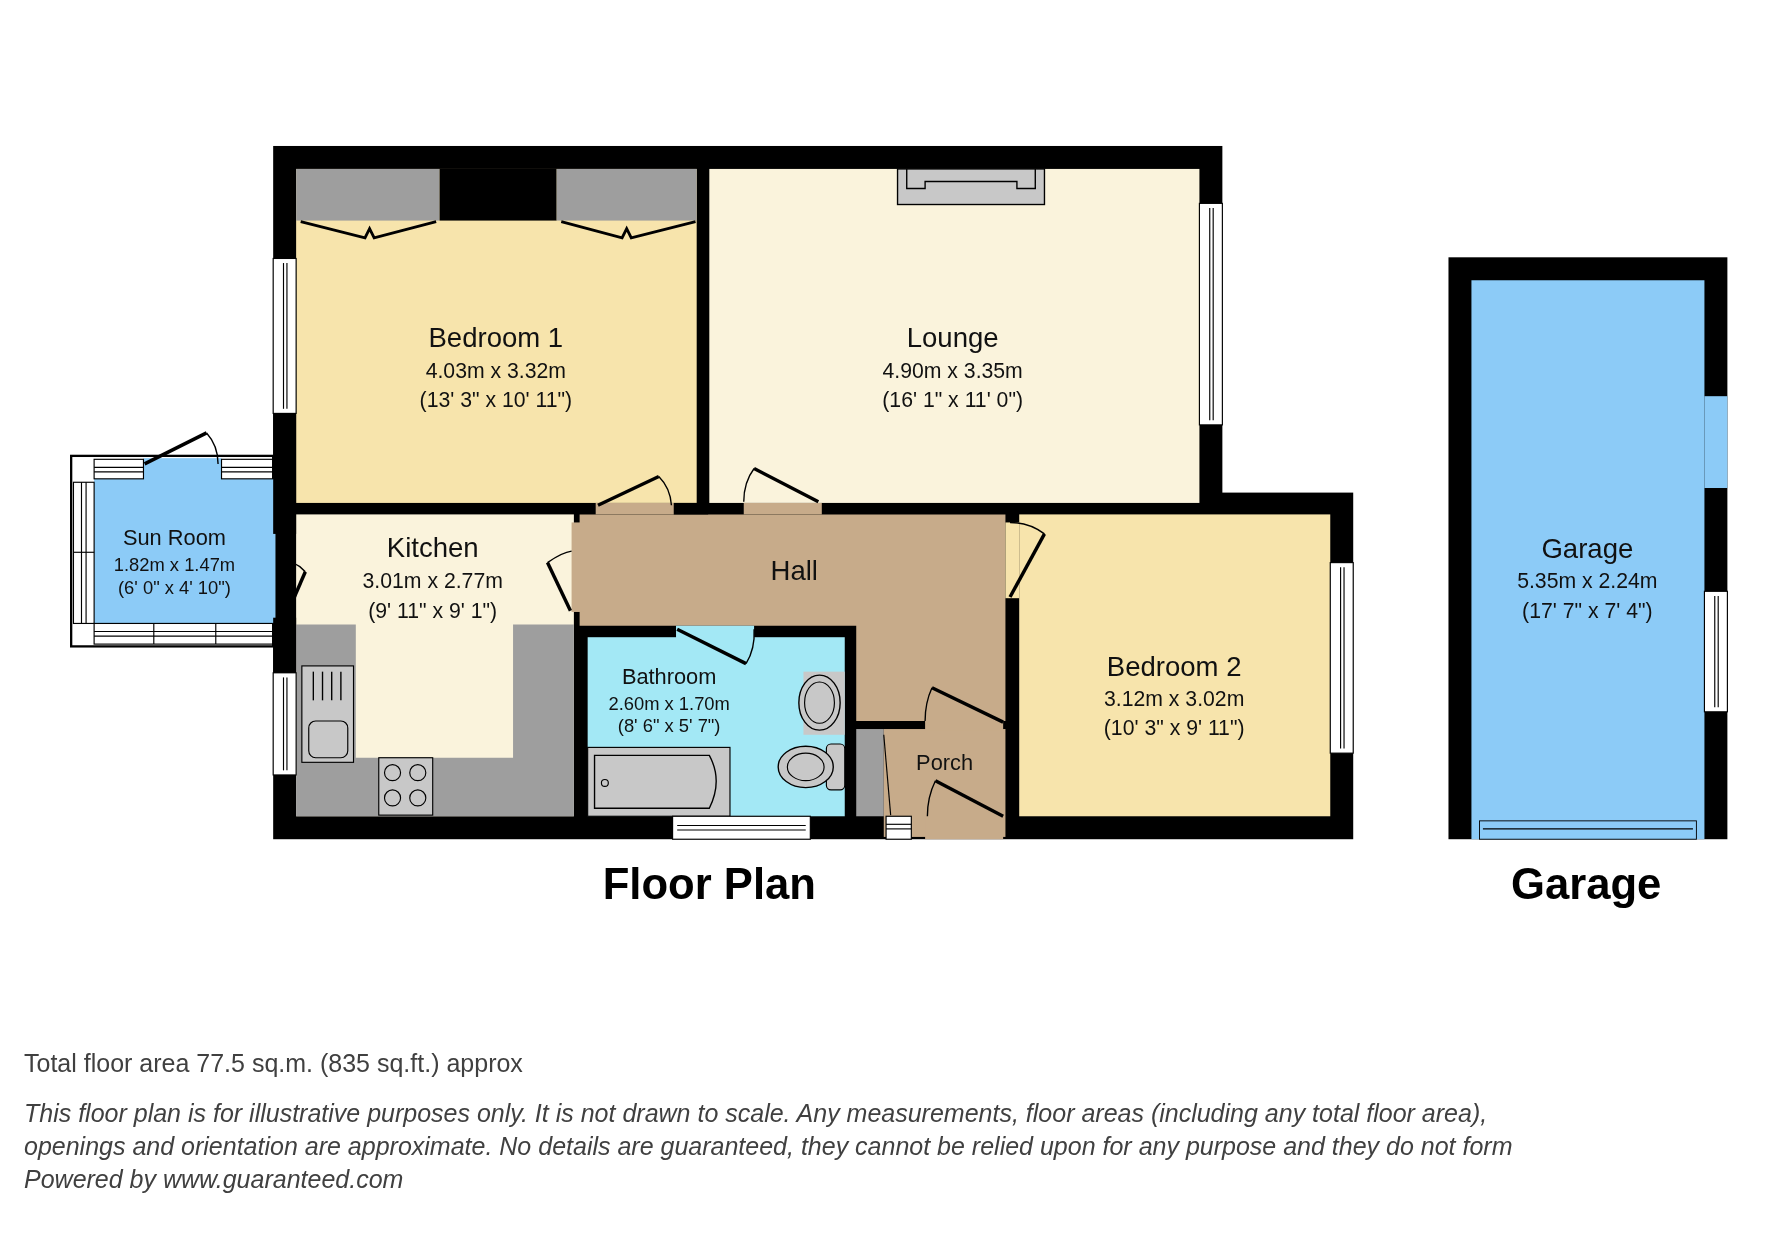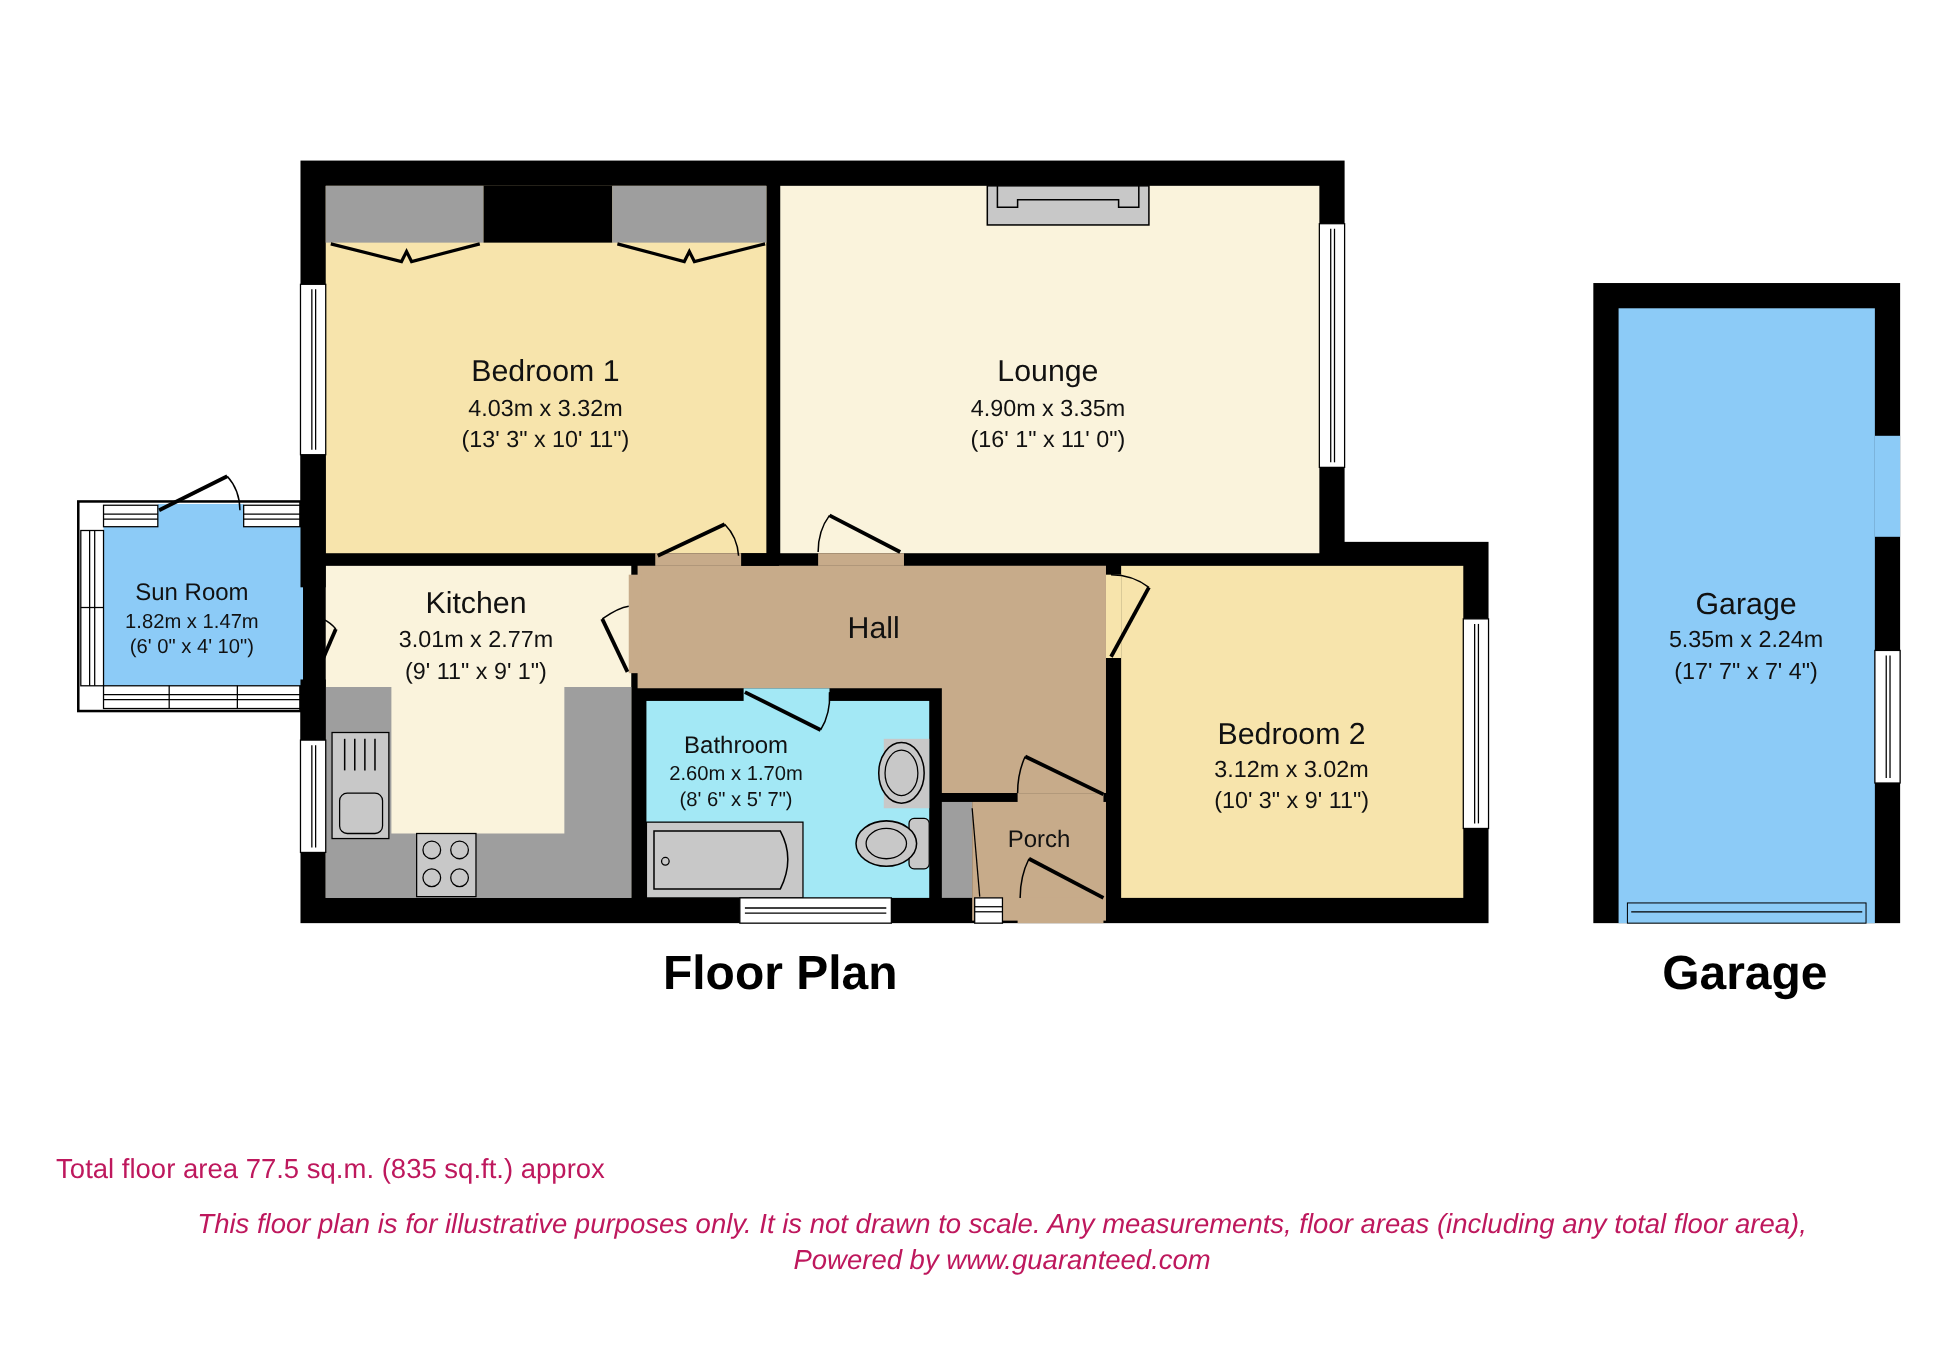--- a/index.html
+++ b/index.html
@@ -1,22 +1,22 @@
 <!DOCTYPE html>
 <html><head>
 <meta charset="utf-8">
 <style>
   html, body { margin:0; padding:0; background:#ffffff; }
   body { width:1771px; height:1240px; overflow:hidden; font-family:"Liberation Sans", sans-serif; }
-  #stage { position:relative; width:1685px; height:1240px;text-align:center; }
+  #stage { position:relative; width:1685px; height:1240px; }
   svg#plan { position:absolute; left:0; top:0; width:1771px; height:1240px; }
   .room-name { font-family:"Liberation Sans", sans-serif; fill:#111; }
   .dims { font-family:"Liberation Sans", sans-serif; fill:#111; }
   .plan-title { font-family:"Liberation Sans", sans-serif; font-weight:bold; fill:#000; }
-  .footer { position:absolute; left:51px; color:#be185d; font-family:"Liberation Sans", sans-serif; font-size:25px; line-height:33px; }
+  .footer { position:absolute; left:24px; color:#404040; font-family:"Liberation Sans", sans-serif; font-size:25px; line-height:33px; }
   #total { top:1047px; }
   #disclaimer { top:1097px; width:1720px;font-style:italic; }
   #disclaimer div { white-space:nowrap; }
 </style>
 </head>
 <body>
 
 <div id="stage">
 <svg id="plan" viewBox="0 0 1543 1080" xmlns="http://www.w3.org/2000/svg">
 
@@ -221,15 +221,16 @@
     <text class="dims" x="1383" y="538" font-size="18.5">(17' 7" x 7' 4")</text>
   </g>
 
   <text class="plan-title" x="618" y="783" font-size="38" text-anchor="middle">Floor Plan</text>
   <text class="plan-title" x="1382" y="783" font-size="38" text-anchor="middle">Garage</text>
 </svg>
 
 <div class="footer" id="total">Total floor area 77.5 sq.m. (835 sq.ft.) approx</div>
 <div class="footer" id="disclaimer">
   <div>This floor plan is for illustrative purposes only. It is not drawn to scale. Any measurements, floor areas (including any total floor area),</div>
+  <div>openings and orientation are approximate. No details are guaranteed, they cannot be relied upon for any purpose and they do not form</div>
   <div>Powered by www.guaranteed.com</div>
 </div>
 </div>
 
 </body></html>

